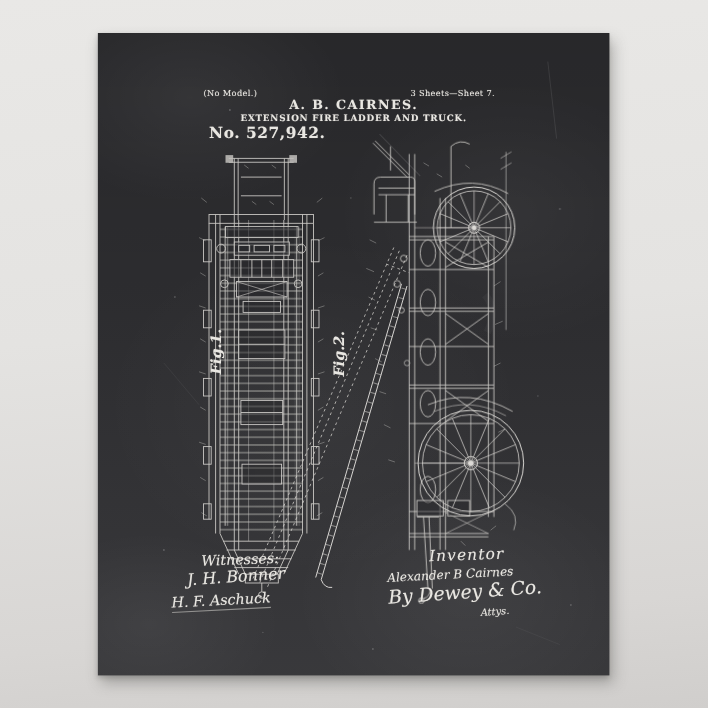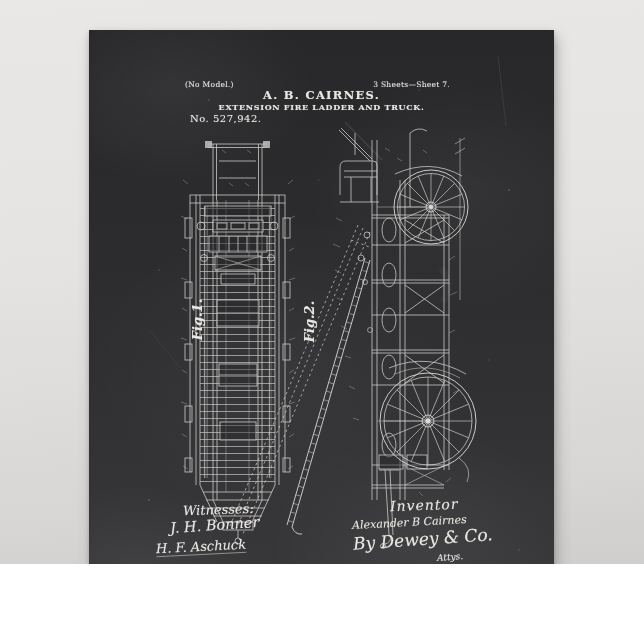--- a/index.html
+++ b/index.html
@@ -1,37 +1,37 @@
 <!DOCTYPE html>
 <html><head>
 <meta charset="utf-8">
 <style>
   html,body{margin:0;padding:0;}
   .stage{
-    position:relative;width:644px;height:564px;overflow:hidden;
+    position:relative;width:644px;height:644px;overflow:hidden;
     background:linear-gradient(175deg,#e9e8e6 0%,#e4e3e1 45%,#d8d6d4 85%,#d0cecc 100%);
     font-family:"DejaVu Serif","Liberation Serif",serif;
   }
   .poster{
     position:absolute;left:89px;top:30px;width:465px;height:584px;
     background-color:#2e2e31;
     background-image:
       radial-gradient(ellipse 220px 150px at 18% 10%, rgba(255,255,255,0.055), transparent 65%),
       radial-gradient(ellipse 260px 200px at 80% 28%, rgba(255,255,255,0.045), transparent 60%),
       radial-gradient(ellipse 320px 260px at 42% 58%, rgba(255,255,255,0.035), transparent 60%),
       radial-gradient(ellipse 260px 190px at 72% 88%, rgba(255,255,255,0.05), transparent 60%),
       radial-gradient(ellipse 200px 140px at 10% 92%, rgba(255,255,255,0.05), transparent 60%),
       linear-gradient(180deg, rgba(0,0,0,0.14) 0%, rgba(0,0,0,0.04) 40%, rgba(255,255,255,0.05) 100%);
     box-shadow:3px 7px 12px rgba(80,78,75,0.38), 0 2px 4px rgba(80,78,75,0.25);
   }
   .chalk-text{position:absolute;color:#e9e7e2;text-shadow:0 0 1px rgba(240,238,232,0.4);white-space:nowrap;}
   .hdr-small{font-size:7.5px;letter-spacing:0.3px;}
   .hdr-name{left:0;right:0;text-align:center;font-size:11.5px;font-weight:bold;letter-spacing:1.3px;}
   .hdr-title{left:0;right:0;text-align:center;font-size:8px;font-weight:bold;letter-spacing:0.7px;}
-  .hdr-num{font-size:10px;font-weight:normal;letter-spacing:0.5px;}
+  .hdr-num{font-size:14px;font-weight:bold;letter-spacing:0.5px;}
   .fig-label{font-style:italic;font-weight:bold;font-size:13px;transform:rotate(-90deg);}
   .script{font-style:italic;}
   .drawing{position:absolute;left:0;top:0;}
 </style>
 </head>
 <body>
 
 <div class="stage">
   <div class="poster">
 

